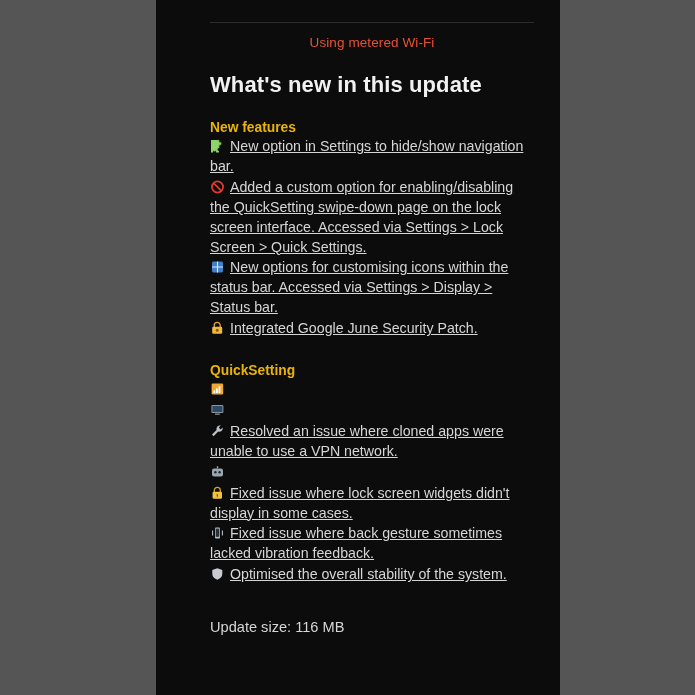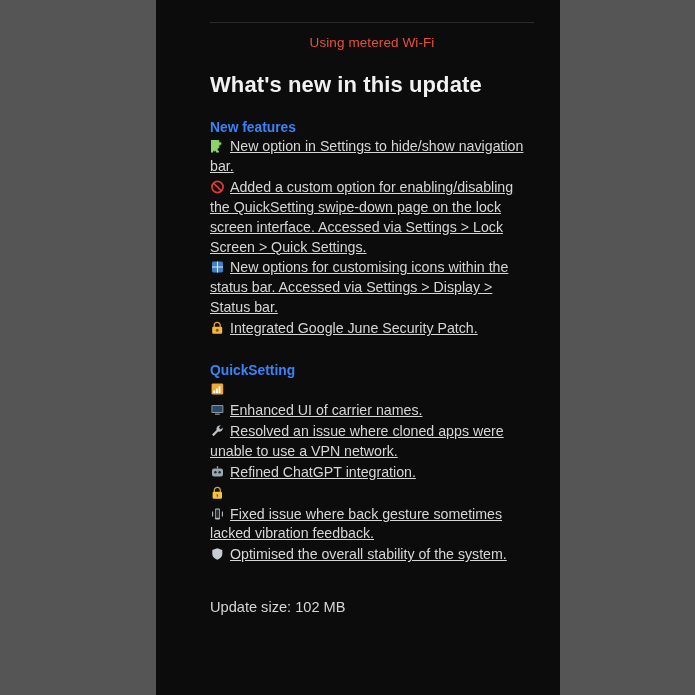--- a/index.html
+++ b/index.html
@@ -47,21 +47,21 @@
     letter-spacing: 0.1px;
   }
   .title {
     color: #f1f1f1;
     font-size: 22px;
     font-weight: bold;
     margin-top: 22px;
     letter-spacing: 0.1px;
   }
   .section-head {
-    color: #3b82f6;
+    color: #eab308;
     font-size: 13.8px;
     font-weight: bold;
     margin-top: 24px;
     margin-bottom: 2px;
   }
   .section-head.first {
     margin-top: 22px;
   }
   .item {
     color: #d6d6d6;
@@ -153,67 +153,67 @@
       </span>
     </div>
 
     <div class="item">
       <span class="emoji">
         <svg width="17" height="14" viewBox="0 0 17 14">
             <rect x="1.4" y="2" width="12" height="8" rx="1" fill="#8b9299"></rect>
             <rect x="2.4" y="3" width="10" height="6" fill="#2d4a66"></rect>
             <rect x="5" y="10.4" width="4.8" height="1.6" fill="#6f757b"></rect>
           </svg>
-      </span><span>Enhanced UI of carrier names.</span>
+      </span>
     </div>
 
 
     <div class="item">
       <span class="emoji">
         <svg width="17" height="14" viewBox="0 0 17 14">
             <path d="M10.8 1.6a3.4 3.4 0 0 0-4.2 4.4l-4.6 4.6 1.6 1.6 4.6-4.6a3.4 3.4 0 0 0 4.4-4.2l-2 2-1.8-1.8z" fill="#b9c0c6"></path>
           </svg>
       </span><span>Resolved an issue where cloned apps were unable to use a VPN network.</span>
     </div>
 
     <div class="item">
       <span class="emoji">
         <svg width="17" height="14" viewBox="0 0 17 14">
             <rect x="2" y="3.4" width="11" height="8" rx="2" fill="#9aa5ad"></rect>
             <circle cx="5.4" cy="7.2" r="1.2" fill="#1d2a33"></circle>
             <circle cx="9.6" cy="7.2" r="1.2" fill="#1d2a33"></circle>
             <rect x="6.8" y="1.2" width="1.4" height="2.2" fill="#9aa5ad"></rect>
           </svg>
-      </span><span>Refined ChatGPT integration.</span>
+      </span>
     </div>
 
     <div class="item">
       <span class="emoji">
         <svg width="17" height="14" viewBox="0 0 17 14">
             <path d="M4.3 6V4.3a3 3 0 0 1 6 0V6" fill="none" stroke="#d9a42c" stroke-width="1.3"></path>
             <rect x="2.6" y="5.8" width="9.4" height="7" rx="1.2" fill="#f2c43c"></rect>
             <rect x="6.7" y="8" width="1.3" height="2.8" rx="0.6" fill="#7a5a10"></rect>
           </svg>
-      </span>
+      </span><span>Fixed issue where lock screen widgets didn't display in some cases.</span>
     </div>
 
     <div class="item">
       <span class="emoji">
         <svg width="17" height="14" viewBox="0 0 17 14">
             <rect x="5" y="1.6" width="5" height="10.8" rx="1" fill="#b6bcc2"></rect>
             <rect x="5.7" y="2.6" width="3.6" height="8.2" fill="#2a3238"></rect>
             <path d="M2.6 4.6v4.8M12.4 4.6v4.8" stroke="#b6bcc2" stroke-width="1.1"></path>
           </svg>
       </span><span>Fixed issue where back gesture sometimes lacked vibration feedback.</span>
     </div>
 
     <div class="item">
       <span class="emoji">
         <svg width="17" height="14" viewBox="0 0 17 14">
             <path d="M7.3 1.2l5 1.9v4c0 2.8-2.2 4.9-5 5.7-2.8-.8-5-2.9-5-5.7v-4z" fill="#c6ccd2"></path>
           </svg>
       </span><span>Optimised the overall stability of the system.</span>
     </div>
 
-    <div class="update-size">Update size: 102 MB</div>
+    <div class="update-size">Update size: 116 MB</div>
 
   </div>
 </div>
 
 </body></html>

